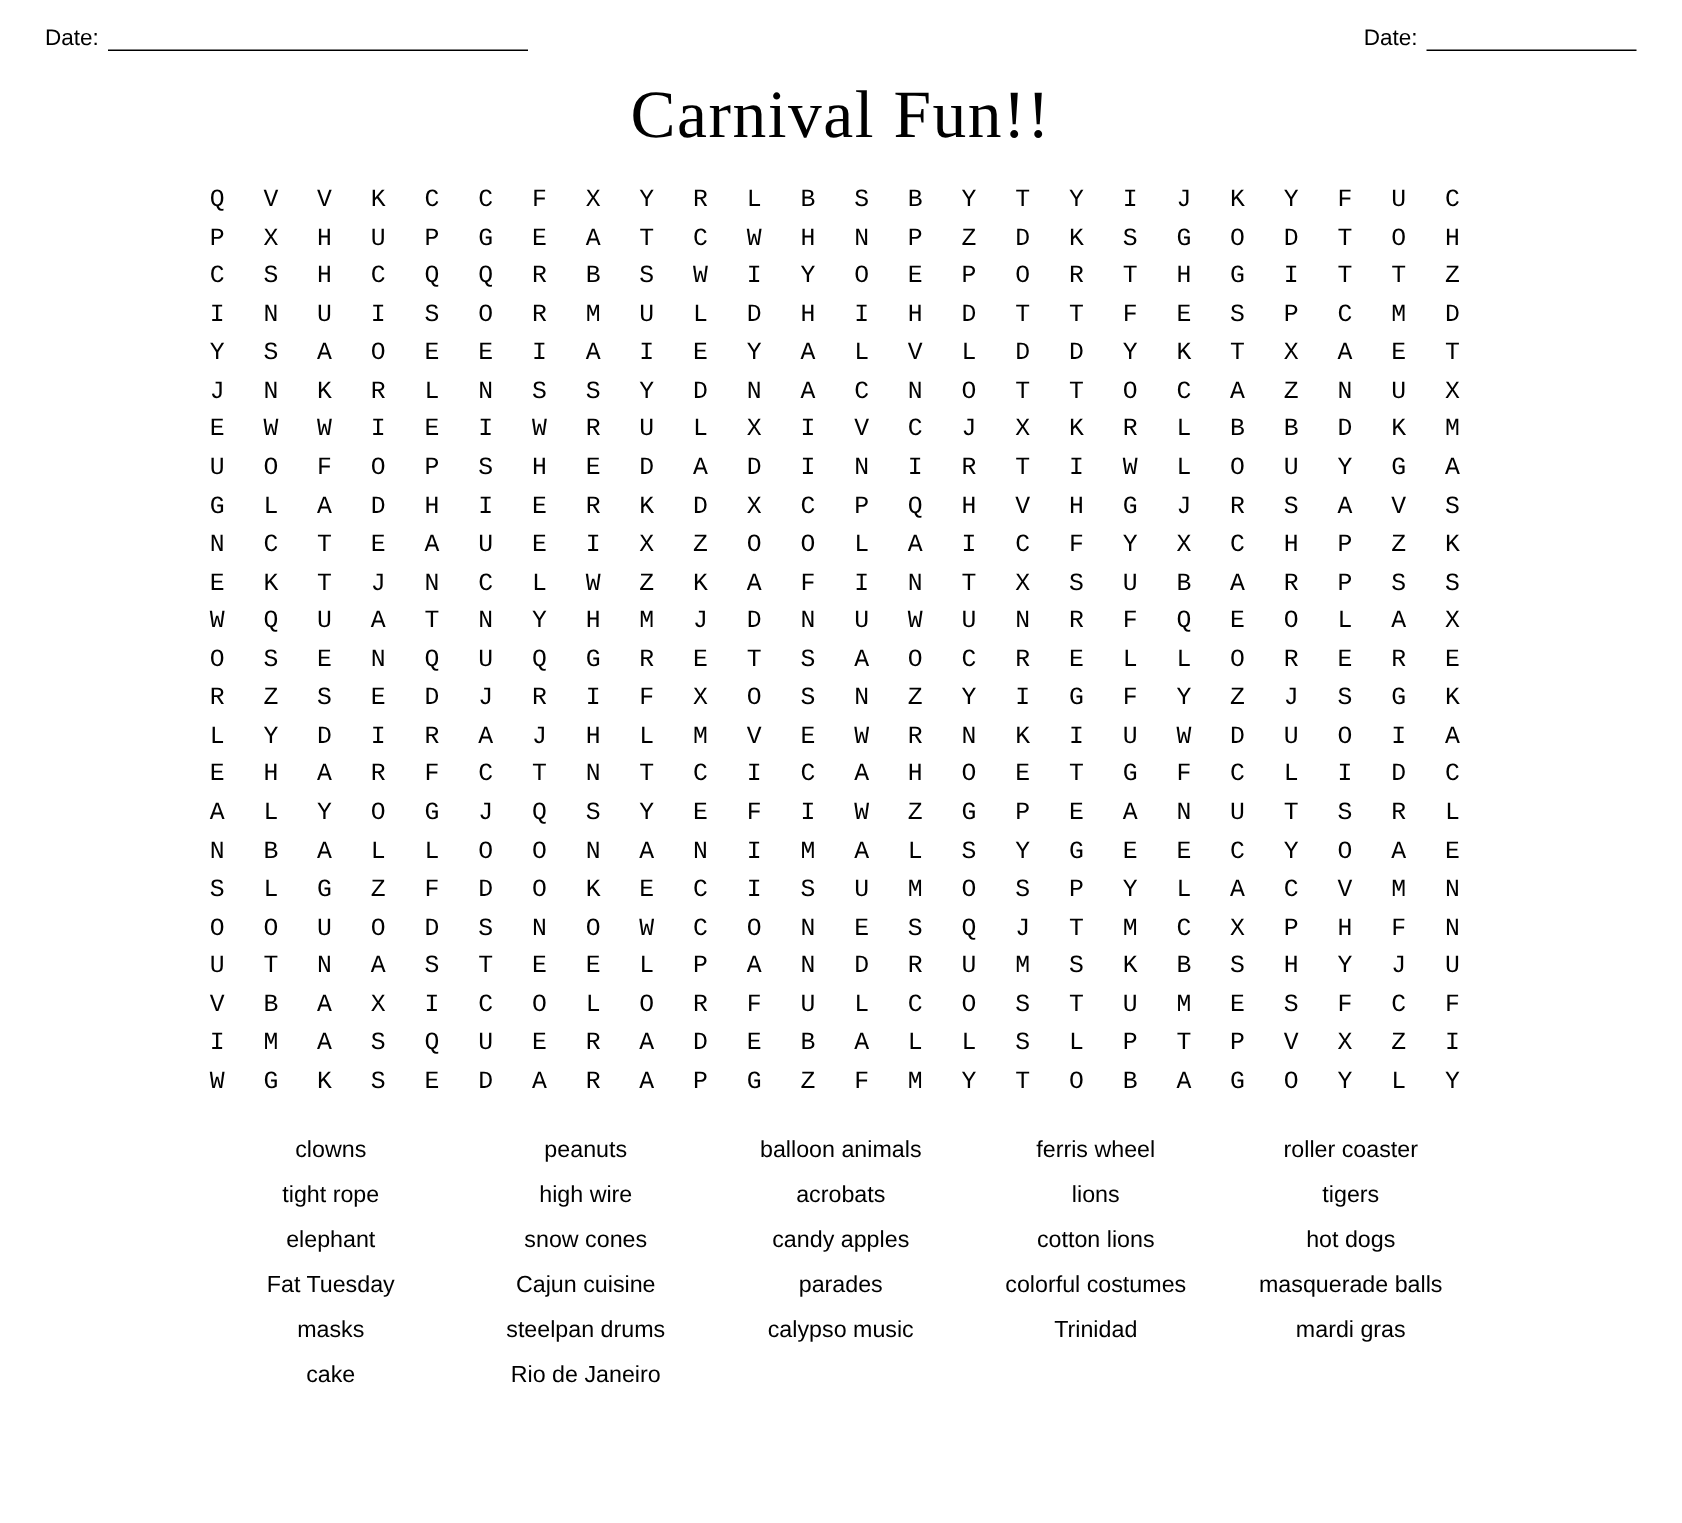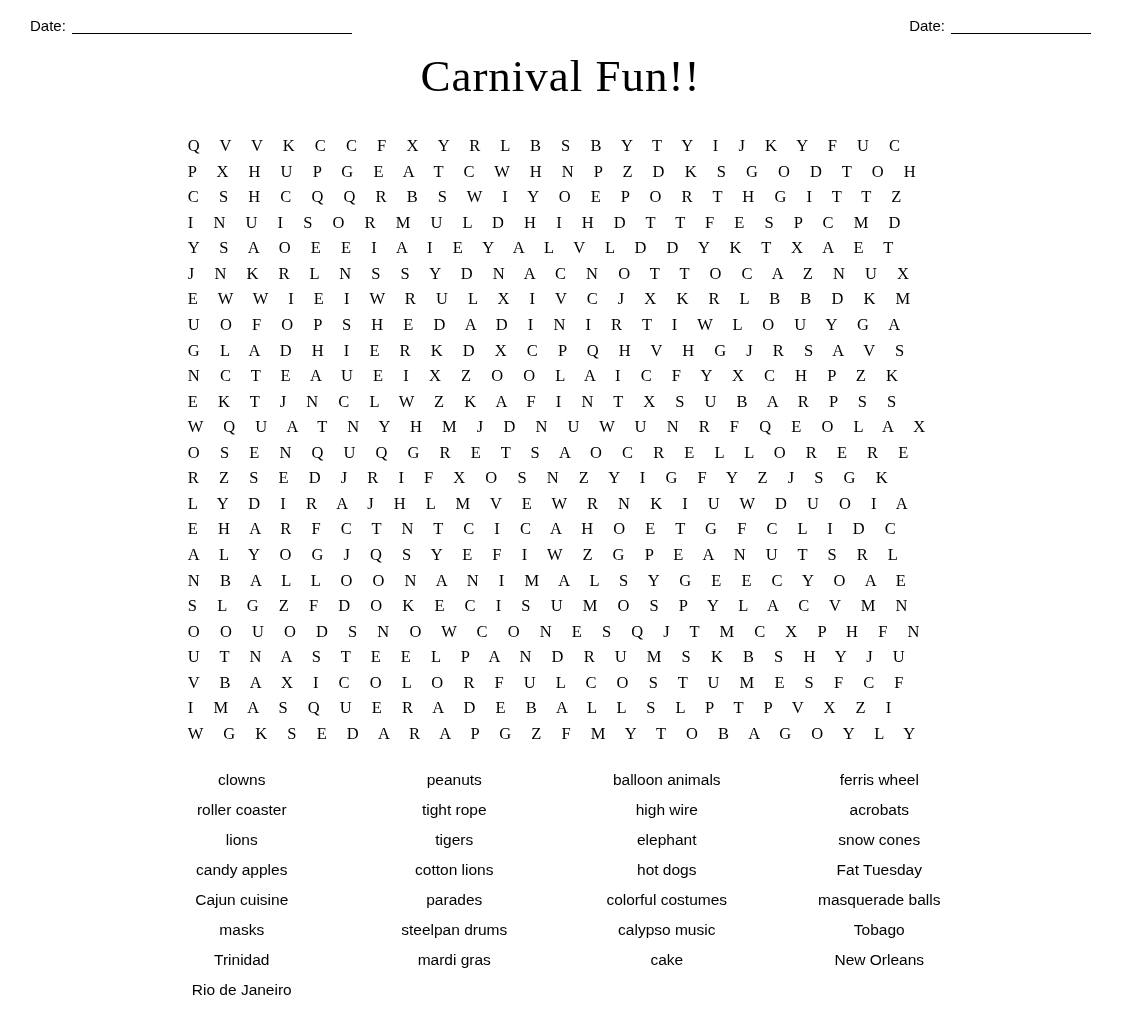--- a/index.html
+++ b/index.html
@@ -40,31 +40,30 @@
       font-family: 'Georgia', serif;
       margin: 10px 0 18px 0;
       letter-spacing: 1px;
     }
     .puzzle-container {
       display: flex;
       justify-content: center;
       margin-bottom: 20px;
     }
     .puzzle-grid {
-      font-family: Liberation Serif, serif;
+      font-family: Liberation Mono, monospace;
       font-size: 16.5px;
       line-height: 1.55;
       letter-spacing: 8px;
-      text-align: left;
+      text-align: right;
       white-space: pre;
-      margin-top: 13px;
     }
     .word-list {
       display: grid;
-      grid-template-columns: repeat(4, 1fr);
+      grid-template-columns: repeat(5, 1fr);
       gap: 4px 10px;
       max-width: 900px;
       margin: 0 auto;
       font-family: Arial, sans-serif;
       font-size: 15.5px;
       text-align: center;
       padding: 0 30px;
     }
     .word-item {
       padding: 4px 2px;
@@ -130,21 +129,19 @@
     <div class="word-item">cotton lions</div>
     <div class="word-item">hot dogs</div>
     <div class="word-item">Fat Tuesday</div>
     <div class="word-item">Cajun cuisine</div>
     <div class="word-item">parades</div>
     <div class="word-item">colorful costumes</div>
     <div class="word-item">masquerade balls</div>
     <div class="word-item">masks</div>
     <div class="word-item">steelpan drums</div>
     <div class="word-item">calypso music</div>
-    <div class="word-item">Tobago</div>
     <div class="word-item">Trinidad</div>
     <div class="word-item">mardi gras</div>
     <div class="word-item">cake</div>
-    <div class="word-item">New Orleans</div>
     <div class="word-item">Rio de Janeiro</div>
     <div class="word-item"></div>
     <div class="word-item"></div>
   </div>
 
 </body></html>

